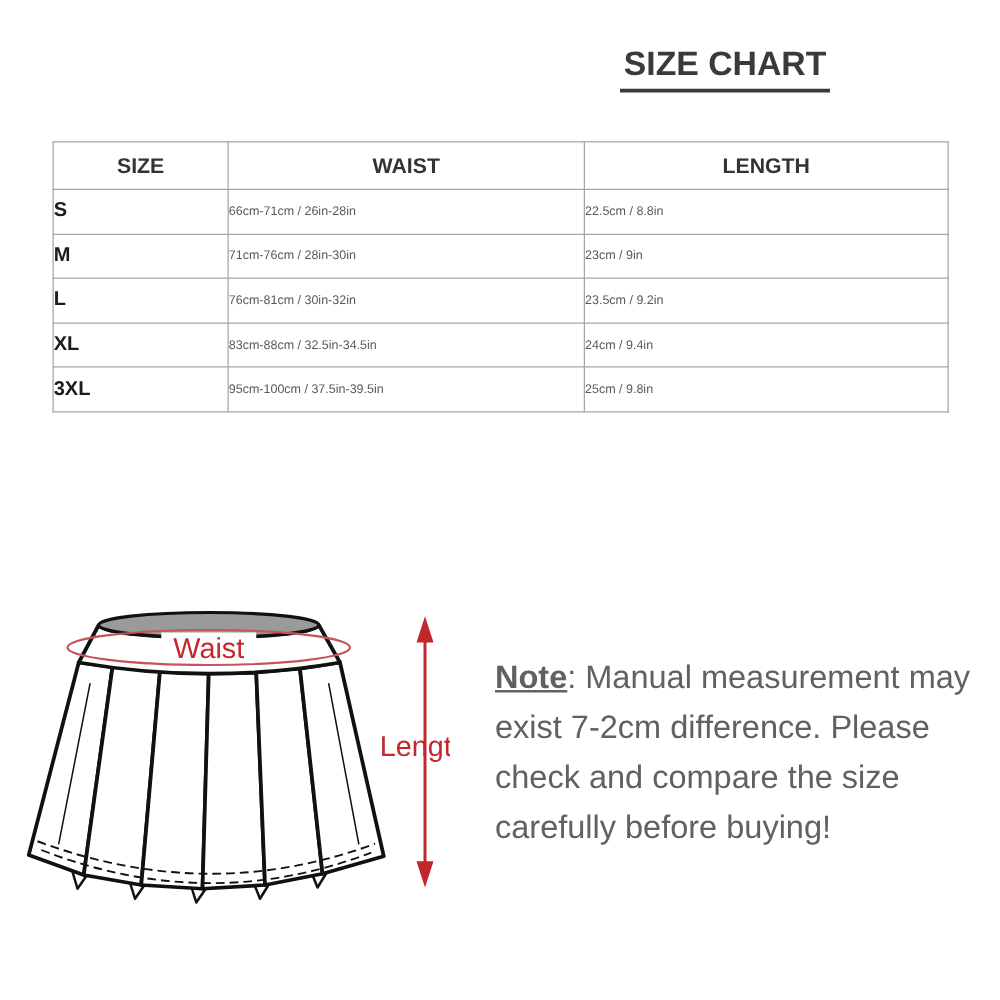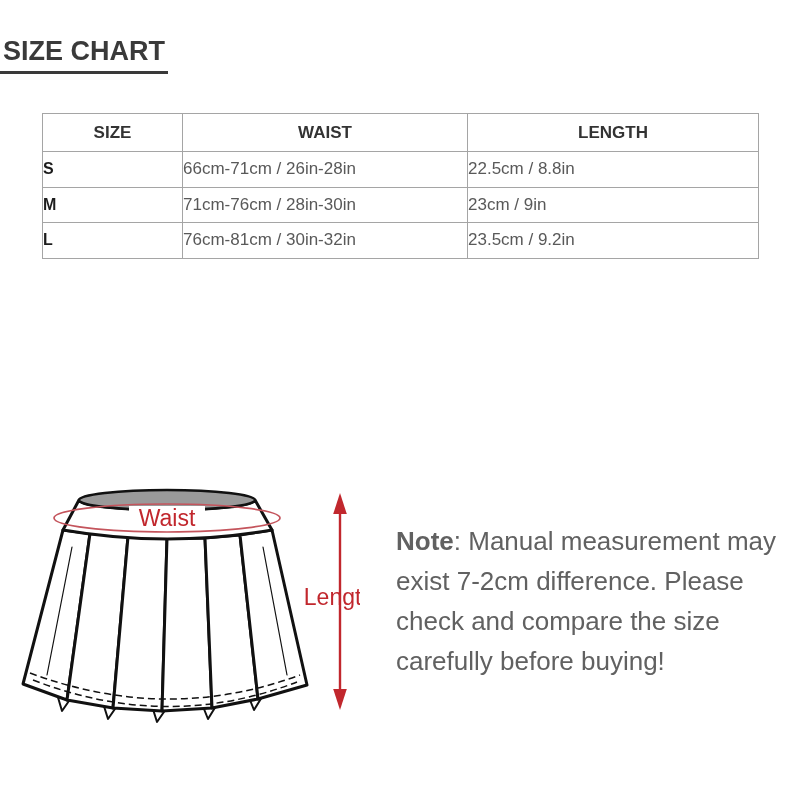--- a/index.html
+++ b/index.html
@@ -4,54 +4,54 @@
 <style>
   html,body{margin:0;padding:0;}
   body{
     width:800px;height:800px;background:#ffffff;
     font-family:"Liberation Sans","DejaVu Sans",sans-serif;
     position:relative;overflow:hidden;
   }
   .page{position:absolute;inset:0;background:#fff;}
 
   
-  .title-wrap{position:absolute;top:38px;left:0;width:664px;text-align:left;}
+  .title-wrap{position:absolute;top:38px;left:0;width:664px;text-align:right;}
   .title{
     display:inline-block;margin:0;font-size:27px;font-weight:bold;color:#3a3a3a;
     line-height:1;padding:0 3px 6px 3px;border-bottom:3px solid #3a3a3a;
     letter-spacing:0px;
   }
 
   
   .size-table{
     position:absolute;left:42px;top:113px;width:716px;
     border-collapse:collapse;table-layout:fixed;background:#fff;
   }
   .size-table th,.size-table td{
     border:1px solid #a5a5a5;vertical-align:middle;
     padding:0;overflow:hidden;white-space:nowrap;
   }
   .size-table th{height:37px;font-size:17px;font-weight:bold;color:#333333;}
-  .size-table td{height:34.6px;font-size:17px;color:#595959;}
+  .size-table td{height:34.6px;font-size:10px;color:#595959;}
   .size-table td.size-col{font-weight:bold;color:#1c1c1c;font-size:16px;}
 
   
   .diagram{position:absolute;left:0px;top:462px;width:360px;height:310px;}
   .ink{stroke:#111111;stroke-linejoin:round;stroke-linecap:round;}
   .panel{fill:#ffffff;stroke-width:3;}
   .thin{stroke-width:1.2;fill:none;}
   .stitch{fill:none;stroke:#111111;stroke-width:1.5;stroke-dasharray:7 4;}
   .diagram text{font-family:"Liberation Sans","DejaVu Sans",sans-serif;font-size:23px;}
 
   
   .note{
     position:absolute;left:396px;top:521px;width:386px;
     font-size:26px;line-height:40px;color:#616161;
   }
-  .note .note-label{font-weight:bold;}
+  .note .note-label{font-weight:bold;text-decoration:underline;}
 </style>
 </head>
 <body>
 
 <div class="page">
 
   <div class="title-wrap">
     <h1 class="title">SIZE CHART</h1>
   </div>
 
@@ -76,20 +76,30 @@
       </tr>
       <tr>
         <td class="size-col">M</td>
         <td>71cm-76cm / 28in-30in</td>
         <td>23cm / 9in</td>
       </tr>
       <tr>
         <td class="size-col">L</td>
         <td>76cm-81cm / 30in-32in</td>
         <td>23.5cm / 9.2in</td>
+      </tr>
+      <tr>
+        <td class="size-col">XL</td>
+        <td>83cm-88cm / 32.5in-34.5in</td>
+        <td>24cm / 9.4in</td>
+      </tr>
+      <tr>
+        <td class="size-col">3XL</td>
+        <td>95cm-100cm / 37.5in-39.5in</td>
+        <td>25cm / 9.8in</td>
       </tr>
     </tbody>
   </table>
 
   <svg class="diagram" viewBox="0 0 360 310" xmlns="http://www.w3.org/2000/svg">
 
     <g>
       <path class="ink" d="M57,232 L71,236 L62,249 Z" fill="#fff" stroke-width="2"></path>
       <path class="ink" d="M103,241 L117,244 L108,257 Z" fill="#fff" stroke-width="2"></path>
       <path class="ink" d="M152,244 L166,247 L157,260 Z" fill="#fff" stroke-width="2"></path>

